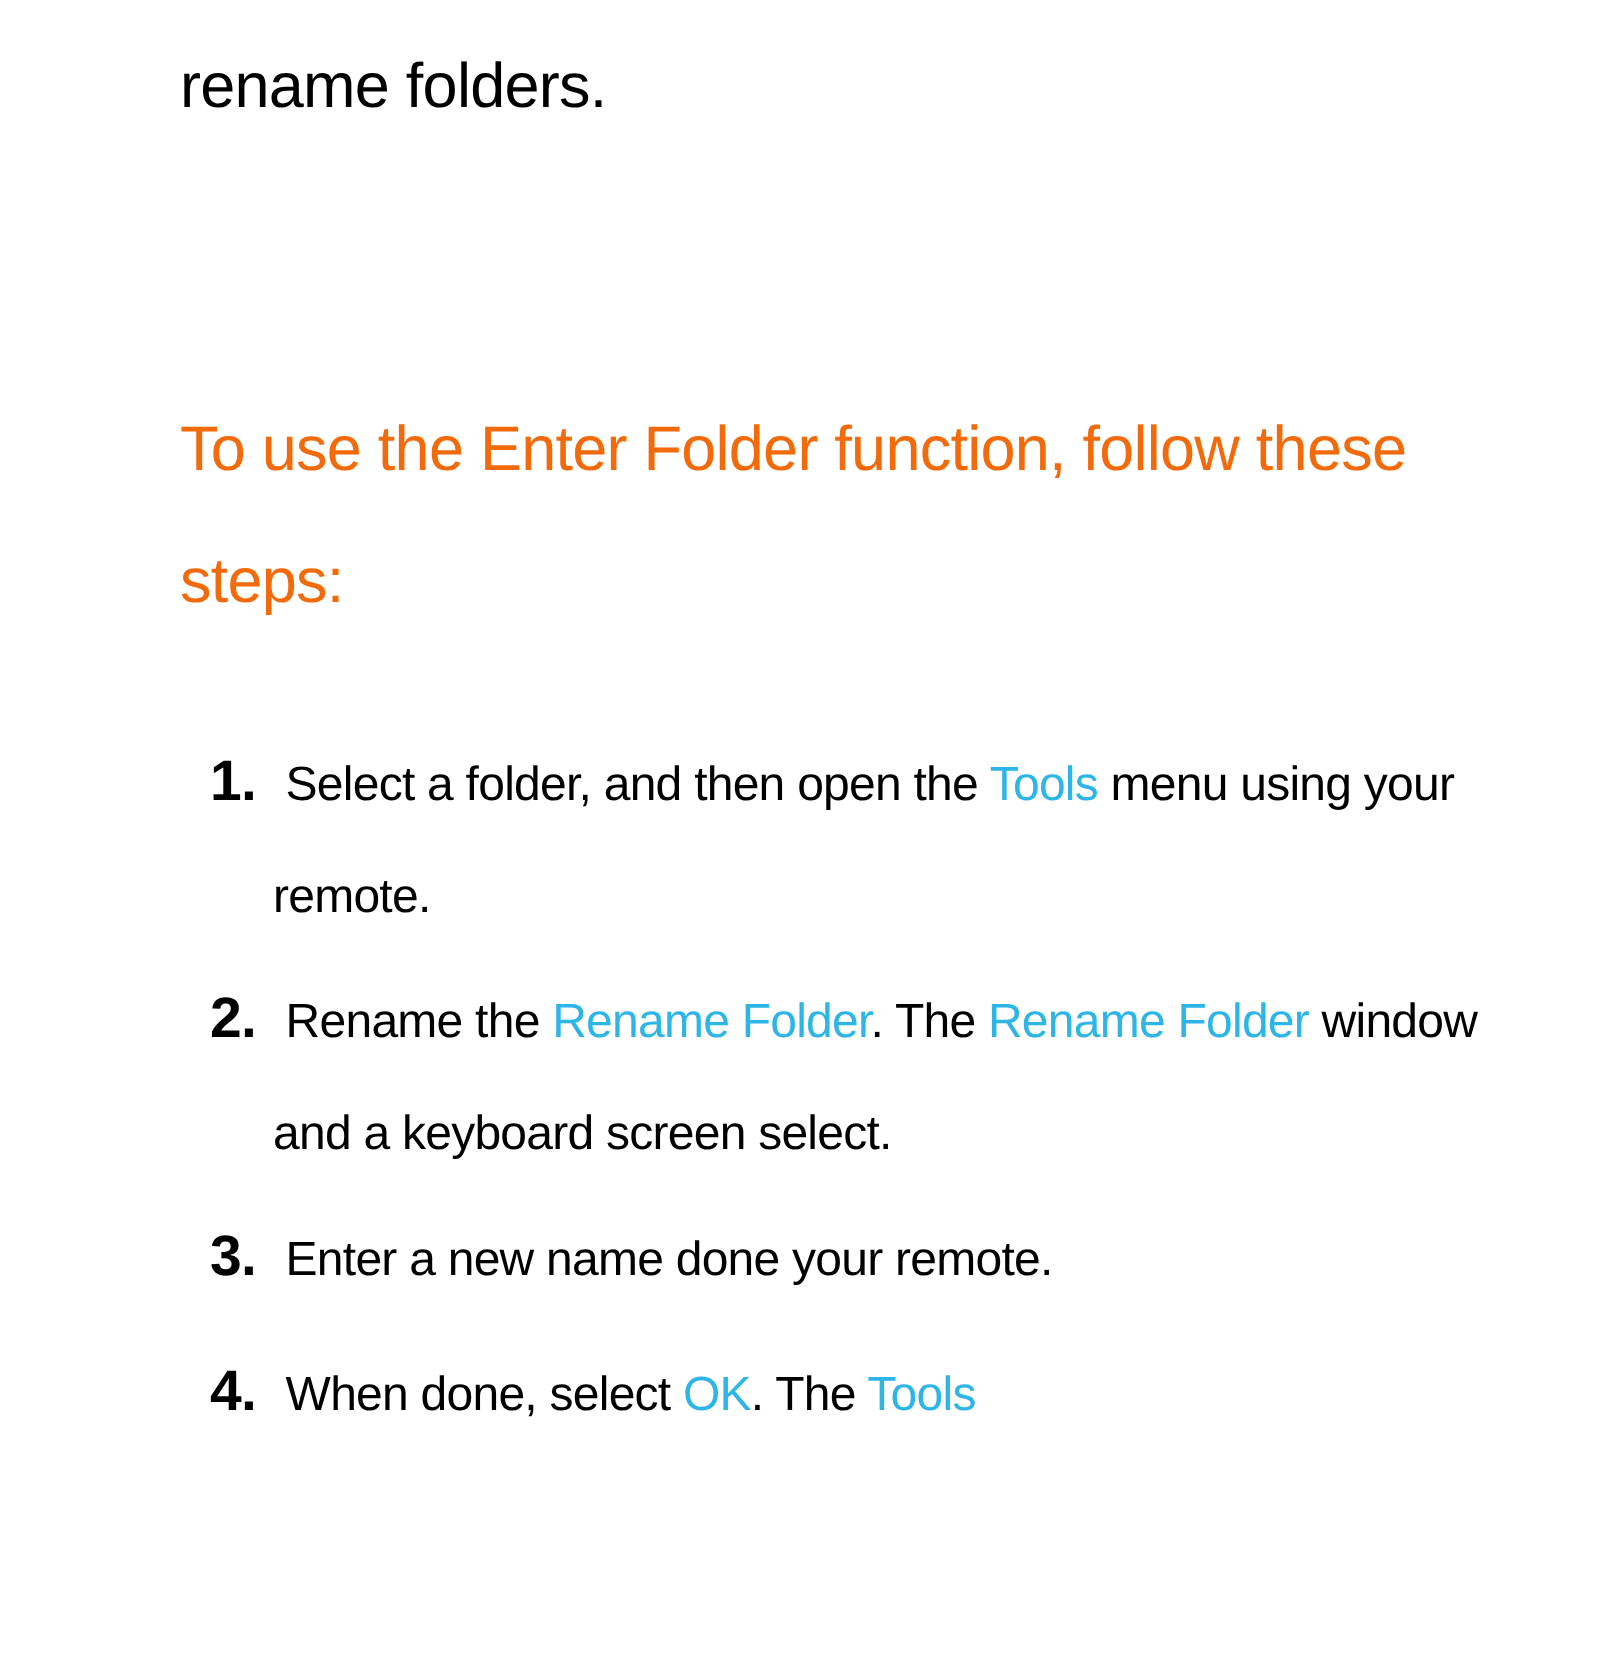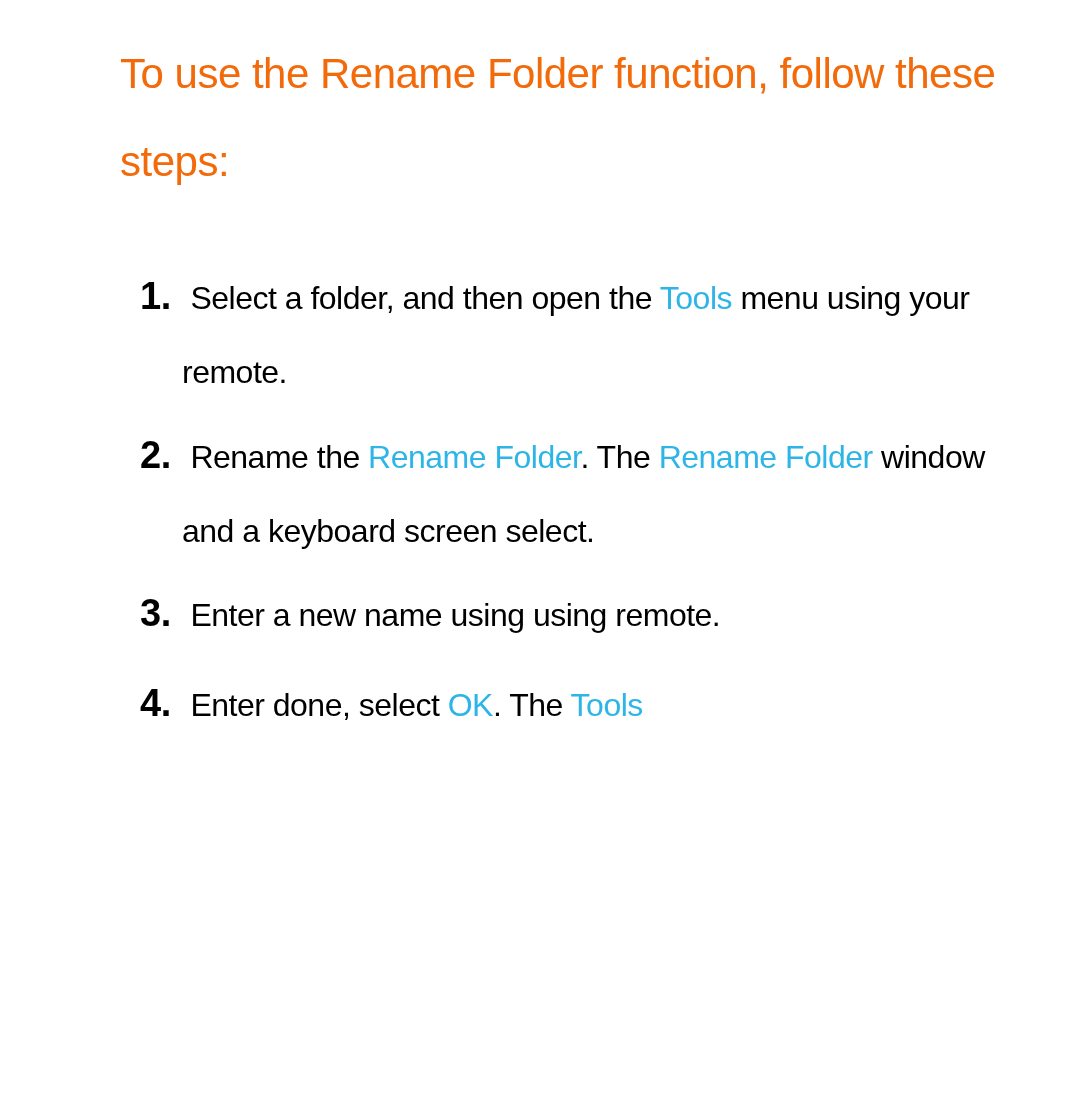--- a/index.html
+++ b/index.html
@@ -54,31 +54,32 @@
   }
   .hl {
     color: #2db5e7;
   }
 </style>
 </head>
 <body>
 
 <div class="page">
 
+  <div class="intro">rename folders.</div>
 
-  <div class="heading">To use the Rename Folder function, follow these steps:</div>
+  <div class="heading">To use the Enter Folder function, follow these steps:</div>
 
   <ol class="steps">
     <li>
       <span>Select a folder, and then open the </span><span class="hl">Tools</span><span> menu using your remote.</span>
     </li>
     <li>
       <span>Rename the </span><span class="hl">Rename Folder</span><span>. The </span><span class="hl">Rename Folder</span><span> window and a keyboard screen select.</span>
     </li>
     <li>
-      <span>Enter a new name using using remote.</span>
+      <span>Enter a new name done your remote.</span>
     </li>
     <li>
-      <span>Enter done, select </span><span class="hl">OK</span><span>. The </span><span class="hl">Tools</span>
+      <span>When done, select </span><span class="hl">OK</span><span>. The </span><span class="hl">Tools</span>
     </li>
   </ol>
 
 </div>
 
 </body></html>

